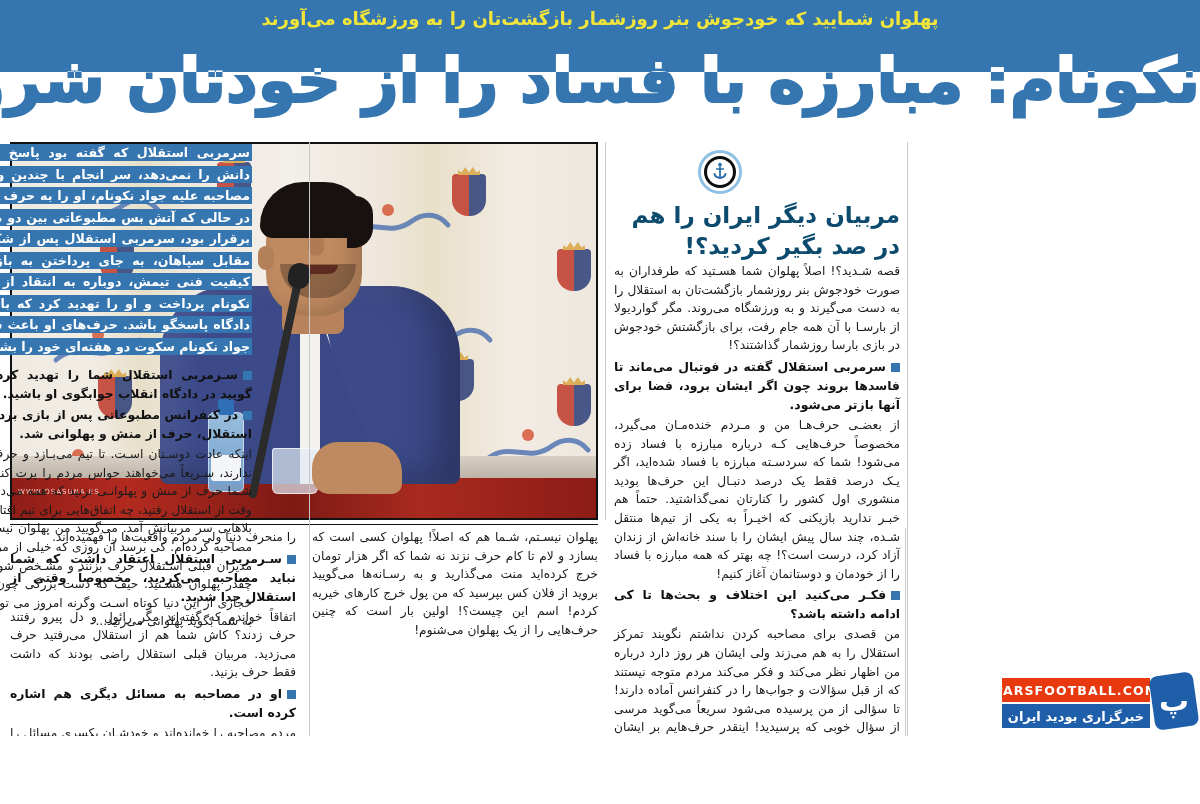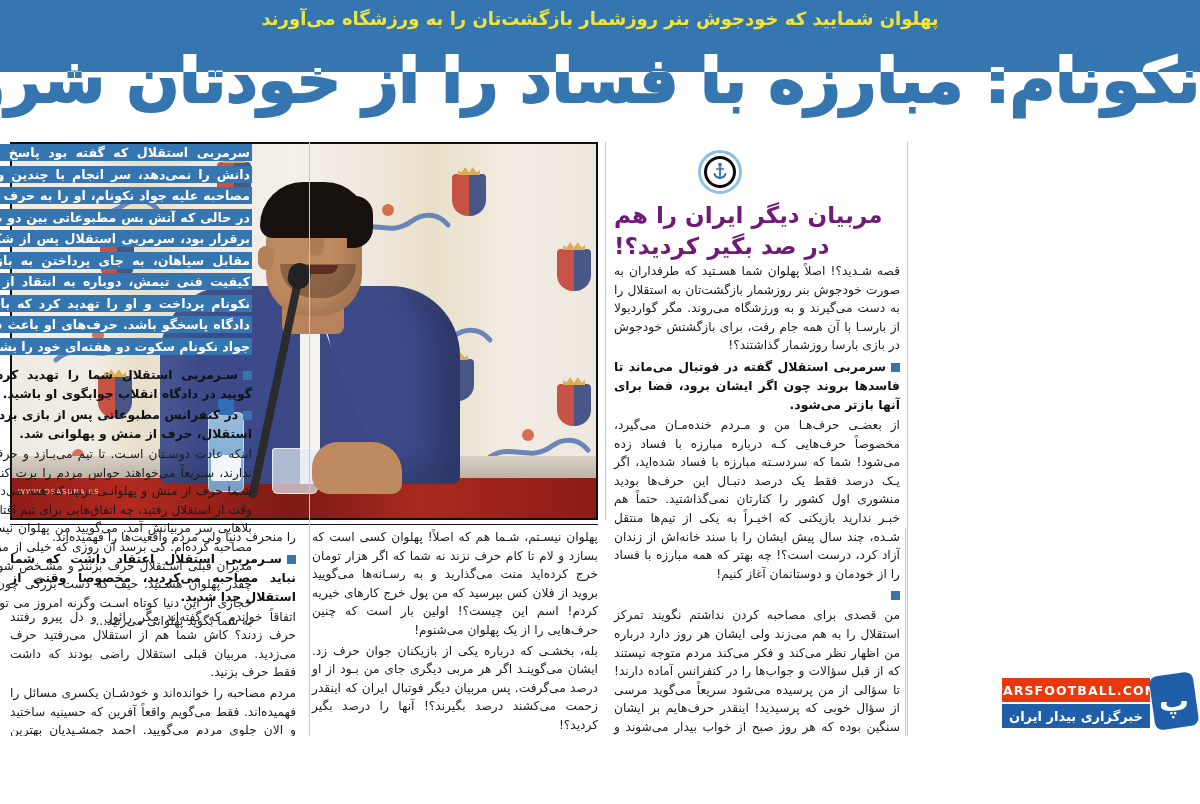--- a/index.html
+++ b/index.html
@@ -217,22 +217,22 @@
     display:flex;align-items:center;justify-content:center;
   }
   .badge-inner{
     width:32px;height:32px;border-radius:50%;border:3px solid #0d0d0d;box-sizing:border-box;
     display:flex;align-items:center;justify-content:center;
   }
   .badge-inner svg{width:20px;height:20px;}
 
   .subhead{
     margin-top:58px;
-    direction:rtl;text-align:left;
-    font-size:23px;line-height:31px;font-weight:bold;color:#701a75;
+    direction:rtl;text-align:right;
+    font-size:23px;line-height:31px;font-weight:bold;color:#0c4a6e;
     letter-spacing:-.4px;
   }
 
   
   .hl-block{
     direction:rtl;text-align:justify;
     -moz-text-align-last:right;text-align-last:right;
     font-size:12.6px;line-height:21.5px;font-weight:bold;
   }
   .hl-block span.hl{
@@ -360,26 +360,26 @@
       <div class="glass"></div>
       <div class="hands"></div>
     </div>
 
     <div class="rule-top"></div>
 
     <div class="col col-mid">
       <div class="inner">
         <div id="cbl">
             <p class="body-text">پهلوان نیسـتم، شـما هم که اصلاً! پهلوان کسی است که بسازد و لام تا کام حرف نزند نه شما که اگر هزار تومان خرج کرده‌اید منت می‌گذارید و به رسـانه‌ها می‌گویید بروید از فلان کس بپرسید که من پول خرج کارهای خیریه کردم! اسم این چیست؟! اولین بار است که چنین حرف‌هایی را از یک پهلوان می‌شنوم!</p>
-            <p class="body-text">بله، بخشـی که درباره یکی از بازیکنان جوان حرف زد. ایشان می‌گوینـد اگر هر مربی دیگری جای من بـود از او درصد می‌گرفت. پس مربیان دیگر فوتبال ایران که اینقدر زحمت می‌کشند درصد بگیرند؟! آنها را درصد بگیر کردید؟!</p>
           </div>
         <div id="cbr">
             <p class="body-text">را منحرف دنیا ولی مردم واقعیت‌ها را فهمیده‌اند.</p>
             <p class="q"><span class="bullet"></span><span>سـرمربی استقلال اعتقاد داشت که شما نباید مصاحبه می‌کردید، مخصوصاً وقتی از استقلال جدا شدید.</span></p>
             <p class="body-text">اتفاقاً خواندم که گفته‌اند مگر رائول و دل پیرو رفتند حرف زدند؟ کاش شما هم از استقلال می‌رفتید حرف می‌زدید. مربیان قبلی استقلال راضی بودند که داشت فقط حرف بزنید.</p>
+            <p class="q"><span class="bullet"></span><span>او در مصاحبه به مسائل دیگری هم اشاره کرده است.</span></p>
             <p class="body-text">مردم مصاحبه را خوانده‌اند و خودشـان یکسری مسائل را فهمیده‌اند. فقط می‌گویم واقعاً آفرین که حسینیه ساختید و الان جلوی مردم می‌گویید. احمد جمشـیدیان بهترین حـرف را درباره‌تان زد که هیأت دارید و... پهلوانی فقط به هیأت داشـتن و حسینیه ساختن نیست. من به هیچ‌وجه</p>
           </div>
       </div>
     </div>
 
     <div class="col col-q">
       <div class="badge">
         <div class="badge-inner">
           <svg viewBox="0 0 24 24" fill="#2E6FAE">
             <circle cx="12" cy="3.2" r="2.2"></circle>
@@ -387,21 +387,21 @@
             <rect x="7" y="7.4" width="10" height="1.8" rx=".9"></rect>
             <path d="M4.2 13.6c0 4 3.5 6.6 7.8 6.6s7.8-2.6 7.8-6.6h-2.4c0 2.6-2.4 4.3-5.4 4.3s-5.4-1.7-5.4-4.3z"></path>
           </svg>
         </div>
       </div>
       <div class="subhead">مربیان دیگر ایران را هم در صد بگیر کردید؟!</div>
       <div id="cmid">
           <p class="body-text">قصه شـدید؟! اصلاً پهلوان شما هسـتید که طرفداران به صورت خودجوش بنر روزشمار بازگشت‌تان به استقلال را به دست می‌گیرند و به ورزشگاه می‌روند. مگر گواردیولا از بارسـا با آن همه جام رفت، برای بازگشتش خودجوش در بازی بارسا روزشمار گذاشتند؟!</p>
           <p class="q"><span class="bullet"></span><span>سرمربی استقلال گفته در فوتبال می‌ماند تا فاسدها بروند چون اگر ایشان برود، فضا برای آنها بازتر می‌شود.</span></p>
           <p class="body-text">از بعضـی حرف‌هـا من و مـردم خنده‌مـان می‌گیرد، مخصوصاً حرف‌هایی کـه درباره مبارزه با فساد زده می‌شود! شما که سردسـته مبارزه با فساد شده‌اید، اگر یـک درصد فقط یک درصد دنبـال این حرف‌ها بودید منشوری اول کشور را کنارتان نمی‌گذاشتید. حتماً هم خبـر ندارید بازیکنی که اخیـراً به یکی از تیم‌ها منتقل شـده، چند سال پیش ایشان را با سند خانه‌اش از زندان آزاد کرد، درست است؟! چه بهتر که همه مبارزه با فساد را از خودمان و دوستانمان آغاز کنیم!</p>
-          <p class="q"><span class="bullet"></span></p>
+          <p class="q"><span class="bullet"></span><span>فکـر می‌کنید این اختلاف و بحث‌ها تا کی ادامه داشته باشد؟</span></p>
           <p class="body-text">من قصدی برای مصاحبه کردن نداشتم نگویند تمرکز استقلال را به هم می‌زند ولی ایشان هر روز دارد درباره من اظهار نظر می‌کند و فکر می‌کند مردم متوجه نیستند که از قبل سؤالات و جواب‌ها را در کنفرانس آماده دارند! تا سؤالی از من پرسیده می‌شود سریعاً می‌گوید مرسی از سؤال خوبی که پرسیدید! اینقدر حرف‌هایم بر ایشان سنگین بوده که هر روز صبح از خواب بیدار می‌شوند و می‌خواهند ذهن مردم</p>
         </div>
     </div>
 
     <div class="col col-far">
       <div class="hl-block">
         <span class="hl">سرمربی استقلال که گفته بود پاسخ شاگر دانش را نمی‌دهد، سر انجام با چندین و چند مصاحبه علیه جواد نکونام، او را به حرف آورد. در حالی که آتش بس مطبوعاتی بین دو طرف برقرار بود، سرمربی استقلال پس از شکست مقابل سپاهان، به جای پرداختن به بازی و کیفیت فنی تیمش، دوباره به انتقاد از جواد نکونام پرداخت و او را تهدید کرد که باید در دادگاه پاسخگو باشد. حرف‌های او باعث شد تا جواد نکونام سکوت دو هفته‌ای خود را بشکند.</span>
       </div>
       <div id="cfar" style="margin-top:8px;">
           <p class="q"><span class="bullet"></span><span>سـرمربی استقلال شما را تهدید کرده که گویید در دادگاه انقلاب جوابگوی او باشید.</span></p>
@@ -411,19 +411,19 @@
     </div>
 
     <div class="vline" style="right:594px;top:0;height:378px;"></div>
     <div class="vline" style="right:292px;top:0;height:662px;"></div>
     <div class="vline" style="right:890px;top:0;height:662px;"></div>
     <div class="vline" style="right:294px;top:386px;height:276px;"></div>
   </div>
 
   <div class="watermark">
     <div class="wm-red">PARSFOOTBALL.COM</div>
-    <div class="wm-blue">خبرگزاری بیدار ایران</div>
+    <div class="wm-blue">خبرگزاری بودید ایران</div>
     <div class="wm-mark">
       <span>پ</span>
     </div>
   </div>
 
 </div>
 
 </body></html>

